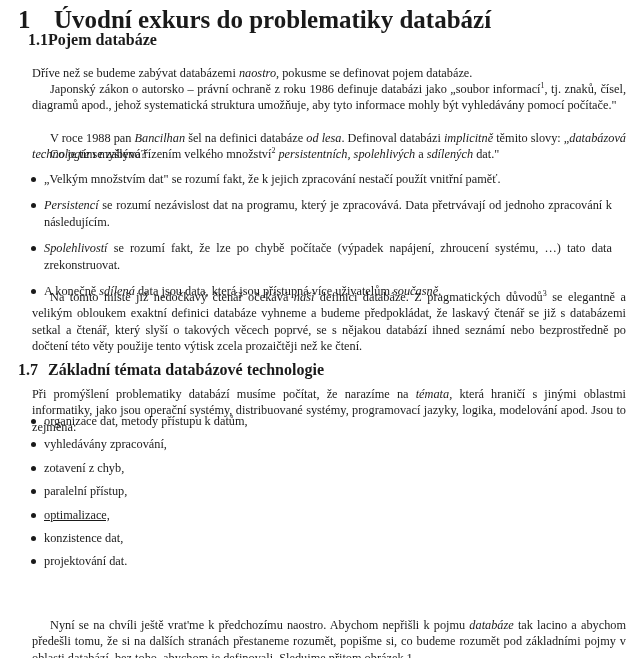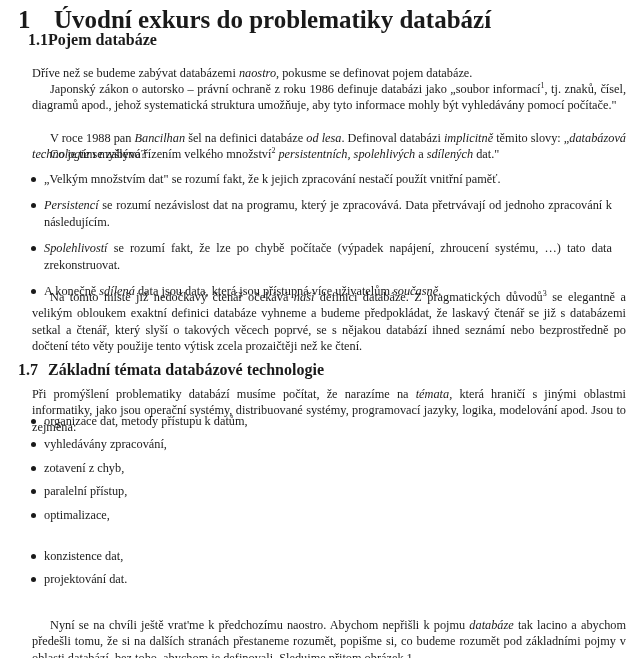--- a/index.html
+++ b/index.html
@@ -67,20 +67,20 @@
     <span class="num">1.7</span><span>Základní témata databázové technologie</span>
   </div>
 
   <p class="p" style="top:386px;"><span>Při promýšlení problematiky databází musíme počítat, že narazíme na </span><i>témata</i><span>, která hraničí s jinými oblastmi informatiky, jako jsou operační systémy, distribuované systémy, programovací jazyky, logika, modelování apod. Jsou to zejména:</span></p>
 
   <ul class="b" style="top:413px;">
     <li style="margin-bottom:7px;"><span class="dot"></span><span>organizace dat, metody přístupu k datům,</span></li>
     <li style="margin-bottom:7px;"><span class="dot"></span><span>vyhledávány zpracování,</span></li>
     <li style="margin-bottom:7px;"><span class="dot"></span><span>zotavení z chyb,</span></li>
     <li style="margin-bottom:7px;"><span class="dot"></span><span>paralelní přístup,</span></li>
-    <li style="margin-bottom:25px;"><span class="dot"></span><span>optimalizace,</span></li>
+    <li style="margin-bottom:7px;text-decoration:underline;"><span class="dot"></span><span>optimalizace,</span></li>
     <li style="margin-bottom:7px;"><span class="dot"></span><span>konzistence dat,</span></li>
     <li><span class="dot"></span><span>projektování dat.</span></li>
   </ul>
 
   <p class="p indent" style="top:617px;"><span>Nyní se na chvíli ještě vrat'me k předchozímu naostro. Abychom nepřišli k pojmu </span><i>databáze</i><span> tak lacino a abychom předešli tomu, že si na dalších stranách přestaneme rozumět, popišme si, co budeme rozumět pod základními pojmy v oblasti databází, bez toho, abychom je definovali. Sledujme přitom obrázek 1.</span></p>
 
 </div>
 
 </body></html>

